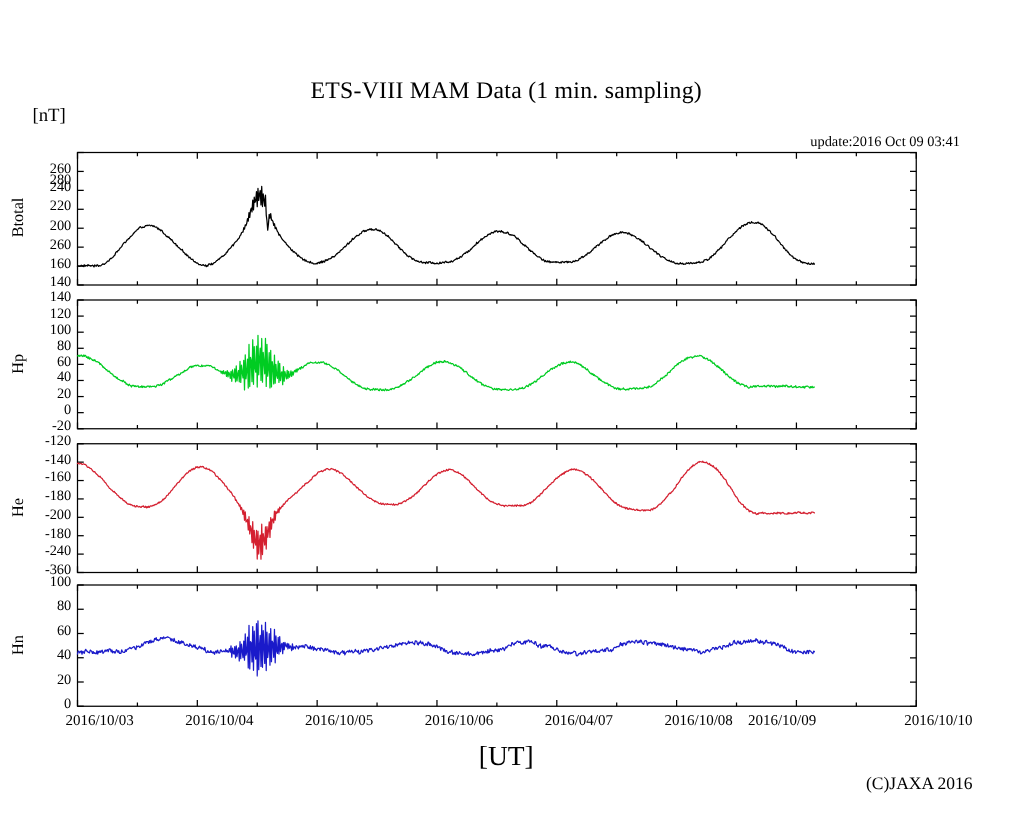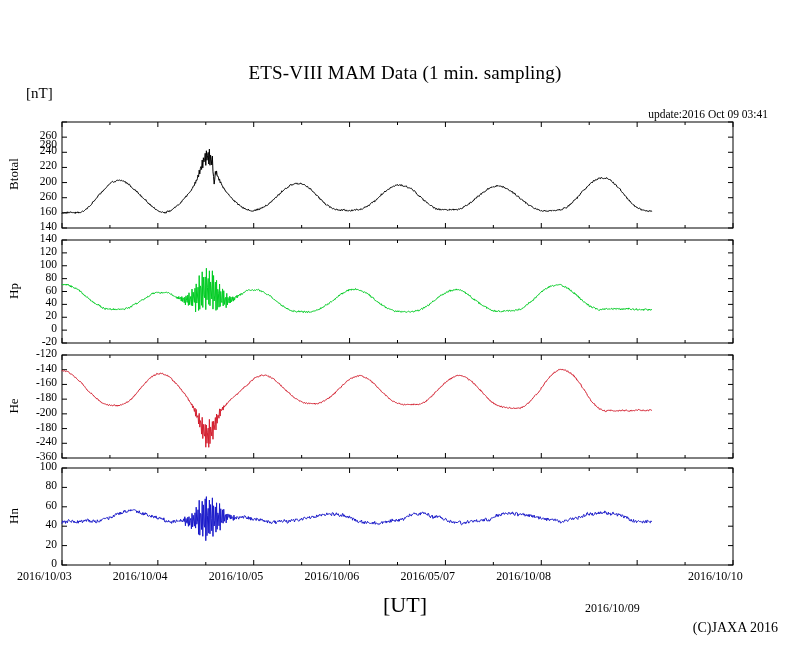--- a/index.html
+++ b/index.html
@@ -67,21 +67,21 @@
   }
   .ytick-label {
     position: absolute;
     font-size: 11.5px;
     text-align: right;
     white-space: nowrap;
   }
   .xtick-label {
     position: absolute;
     font-size: 12px;
-    text-align: left;
+    text-align: right;
     white-space: nowrap;
     font-family: Liberation Serif, serif;
   }
   svg { display: block; }
   .frame {
     fill: none;
     stroke: #000000;
     stroke-width: 1;
   }
   .tick {
@@ -335,22 +335,22 @@
       <div class="ytick-label" style="width: 36px; left: 21px; top: 557px;">0</div>
       <div class="ytick-label" style="width: 36px; left: 21px; top: 537.6px;">20</div>
       <div class="ytick-label" style="width: 36px; left: 21px; top: 518.2px;">40</div>
       <div class="ytick-label" style="width: 36px; left: 21px; top: 498.8px;">60</div>
       <div class="ytick-label" style="width: 36px; left: 21px; top: 479.4px;">80</div>
       <div class="ytick-label" style="width: 36px; left: 21px; top: 460px;">100</div>
       <div class="xtick-label" style="width: 90px; left: 17px; top: 569px;">2016/10/03</div>
       <div class="xtick-label" style="width: 90px; left: 112.857px; top: 569px;">2016/10/04</div>
       <div class="xtick-label" style="width: 90px; left: 208.714px; top: 569px;">2016/10/05</div>
       <div class="xtick-label" style="width: 90px; left: 304.571px; top: 569px;">2016/10/06</div>
-      <div class="xtick-label" style="width: 90px; left: 400.429px; top: 569px;">2016/05/07</div>
+      <div class="xtick-label" style="width: 90px; left: 400.429px; top: 569px;">2016/04/07</div>
       <div class="xtick-label" style="width: 90px; left: 496.286px; top: 569px;">2016/10/08</div>
-      <div class="xtick-label" style="width: 90px; left: 585px; top: 569px; margin-top: 32px;">2016/10/09</div>
+      <div class="xtick-label" style="width: 90px; left: 563px; top: 569px;">2016/10/09</div>
       <div class="xtick-label" style="width: 90px; left: 688px; top: 569px;">2016/10/10</div>
     </div>
 
   <div class="xlabel">[UT]</div>
   <div class="copyright">(C)JAXA 2016</div>
 
 </div>
 
 </body></html>

